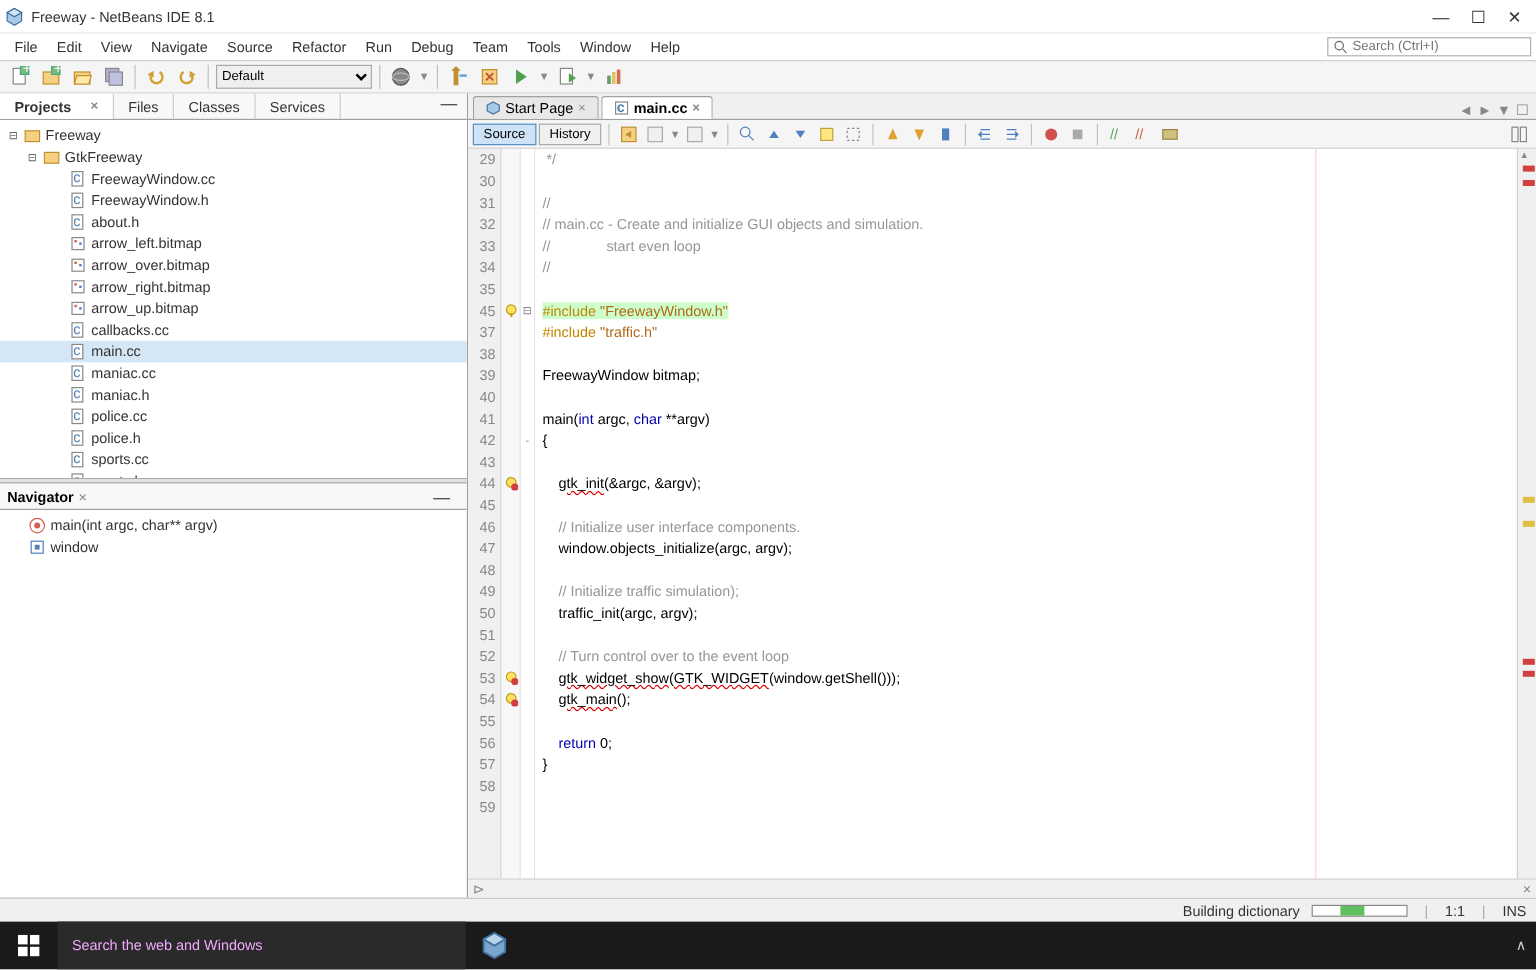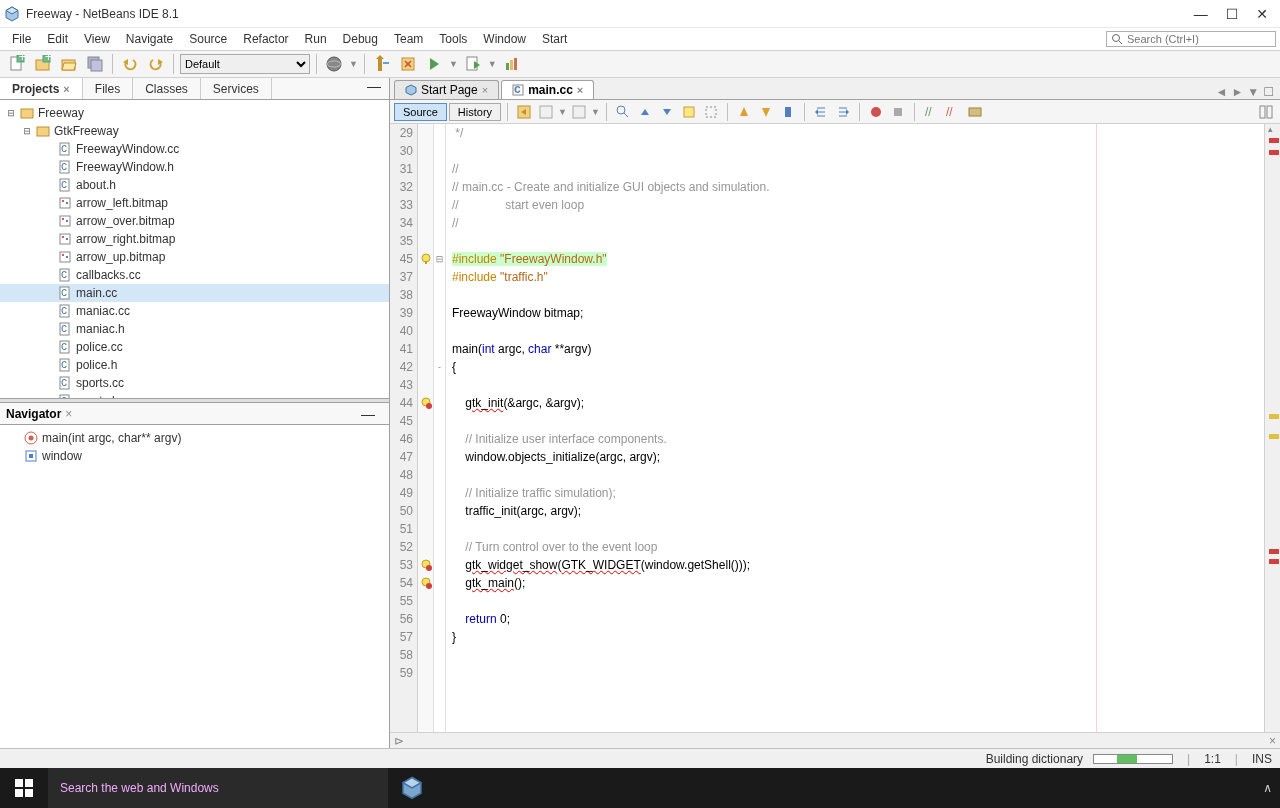--- a/index.html
+++ b/index.html
@@ -13,21 +13,21 @@
 .menubar .menu-item { padding: 2px 8px; color: #333; }
 .menubar .search { margin-left: auto; display: flex; border: 1px solid #b0b0b0; padding: 1px 4px; width: 170px; }
 .menubar .search input { border: none; outline: none; font-size: 11px; color: #888; width: 100%; }
 .toolbar { height: 28px; display: flex; align-items: center; gap: 4px; padding: 0 6px; background: #f5f5f5; border-top: 1px solid #d0d0d0; border-bottom: 1px solid #d0d0d0; }
 .toolbar .sep { width: 1px; height: 20px; background: #c0c0c0; margin: 0 2px; }
 .toolbar .tb-icon { width: 22px; height: 22px; display: flex; align-items: center; justify-content: center; }
 .toolbar select { height: 20px; width: 130px; font-size: 11px; border: 1px solid #aaa; }
 .main { display: flex; height: calc(100% - 28px - 22px - 28px - 20px - 40px); }
 .left { width: 390px; display: flex; flex-direction: column; border-right: 1px solid #a0a0a0; }
 .panel-tabs { height: 22px; display: flex; border-bottom: 1px solid #a0a0a0; background: #f8f8f8; }
-.panel-tab { padding: 3px 12px; border-right: 1px solid #ccc; color: #333; display: flex; align-items: center; gap: 4px; }
+.panel-tab { padding: 3px 12px; border-right: 1px solid #ccc; color: #333; display: flex; align-items: center; gap: 16px; }
 .panel-tab.active { background: #fff; font-weight: bold; }
 .panel-tab .x { font-size: 11px; color: #888; }
 .panel-min { margin-left: auto; padding: 0 8px; font-size: 14px; color: #333; }
 .tree { flex: 1; overflow: auto; padding: 4px 0; background: #fff; }
 .tree-row { display: flex; align-items: center; height: 18px; padding-left: 6px; gap: 3px; white-space: nowrap; }
 .tree-row.selected { background: #d4e7f7; }
 .tree-toggle { width: 10px; text-align: center; color: #666; font-size: 9px; }
 .tree-icon { width: 16px; height: 16px; display: inline-flex; align-items: center; justify-content: center; }
 .tree-label { color: #333; }
 .left .resizer { height: 5px; background: #e0e0e0; border-top: 1px solid #a0a0a0; border-bottom: 1px solid #a0a0a0; cursor: ns-resize; }
@@ -102,21 +102,21 @@
   <span class="menu-item">Edit</span>
   <span class="menu-item">View</span>
   <span class="menu-item">Navigate</span>
   <span class="menu-item">Source</span>
   <span class="menu-item">Refactor</span>
   <span class="menu-item">Run</span>
   <span class="menu-item">Debug</span>
   <span class="menu-item">Team</span>
   <span class="menu-item">Tools</span>
   <span class="menu-item">Window</span>
-  <span class="menu-item">Start</span>
+  <span class="menu-item">Help</span>
   <div class="search">
     <span style="margin-right:4px;">
       <svg width="12" height="12" viewBox="0 0 12 12">
           <circle cx="5" cy="5" r="3.5" fill="none" stroke="#666"></circle>
           <line x1="8" y1="8" x2="11" y2="11" stroke="#666"></line>
         </svg>
     </span>
     <input placeholder="Search (Ctrl+I)" style="">
   </div>
 </div>

